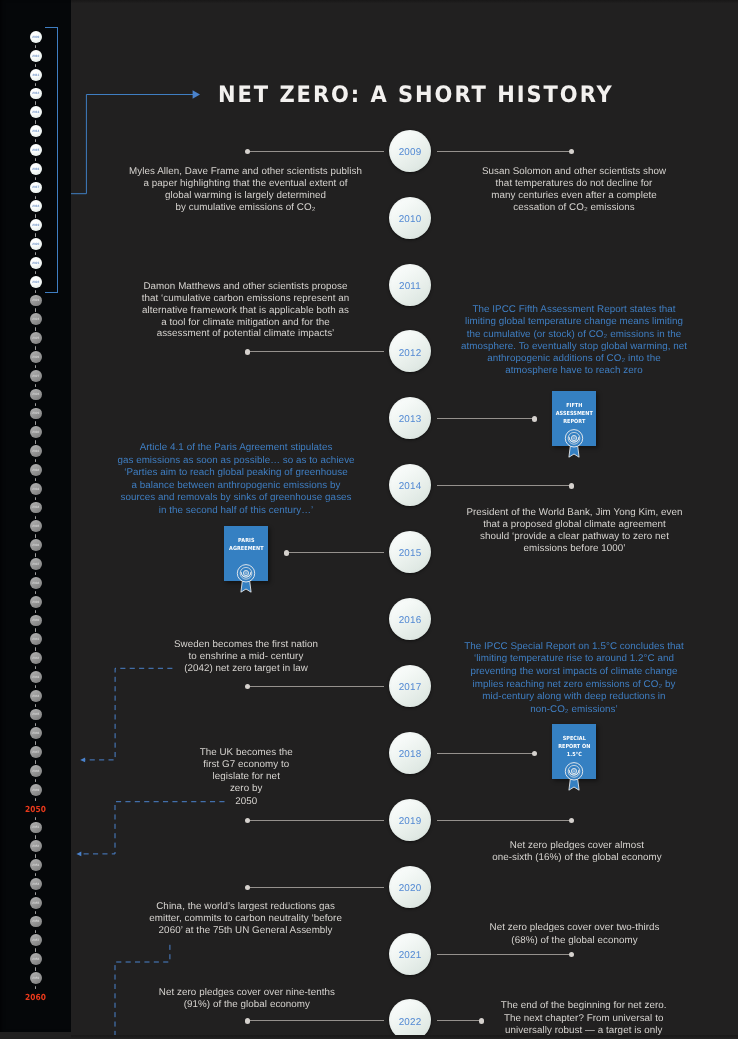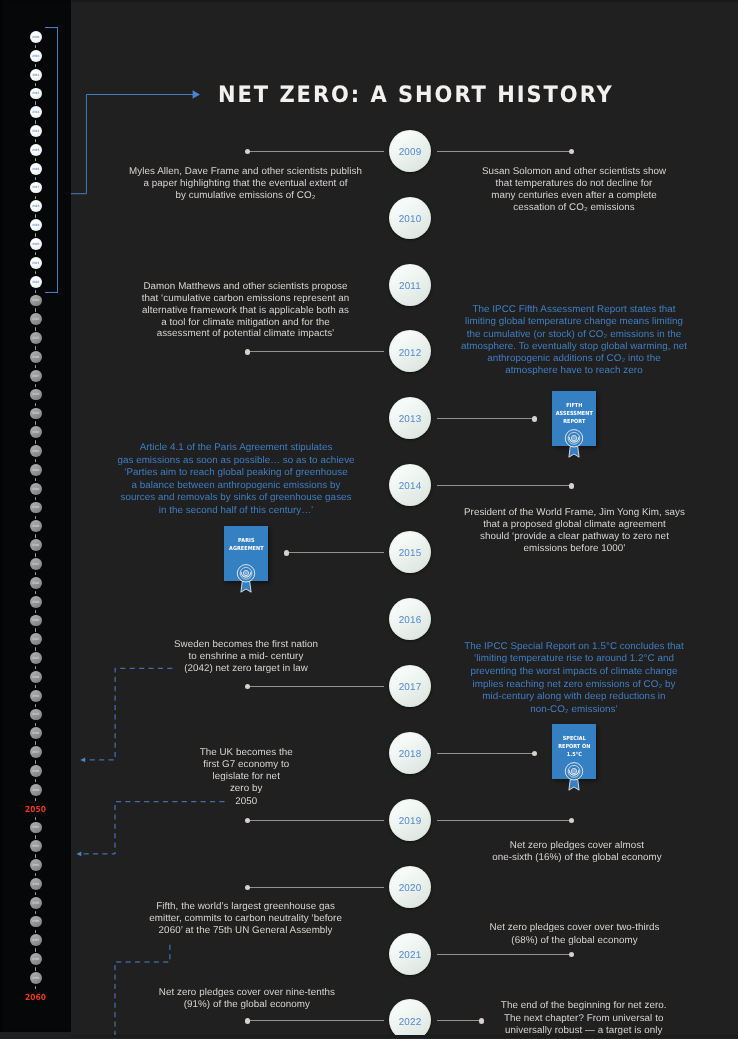--- a/index.html
+++ b/index.html
@@ -409,20 +409,21 @@
       </div>
 <div class="yc" style="top:887.50px">
         <span>2021</span>
       </div>
 <div class="yc" style="top:954.40px">
         <span>2022</span>
       </div>
 <div class="tb" style="left:44.5px;top:121.3px;width:260px;line-height:11.8px">
 <div>Myles Allen, Dave Frame and other scientists publish</div>
 <div>a paper highlighting that the eventual extent of</div>
+<div>global warming is largely determined</div>
 <div>by cumulative emissions of CO₂</div>
 </div>
 <div class="tb" style="left:383.0px;top:121.3px;width:240px;line-height:11.9px">
 <div>Susan Solomon and other scientists show</div>
 <div>that temperatures do not decline for</div>
 <div>many centuries even after a complete</div>
 <div>cessation of CO₂ emissions</div>
 </div>
 <div class="tb" style="left:44.5px;top:236.4px;width:260px;line-height:11.75px">
 <div>Damon Matthews and other scientists propose</div>
@@ -441,21 +442,21 @@
 </div>
 <div class="tb blue" style="left:32px;top:397.4px;width:266px;line-height:12.52px">
 <div>Article 4.1 of the Paris Agreement stipulates</div>
 <div>gas emissions as soon as possible… so as to achieve</div>
 <div>‘Parties aim to reach global peaking of greenhouse</div>
 <div>a balance between anthropogenic emissions by</div>
 <div>sources and removals by sinks of greenhouse gases</div>
 <div>in the second half of this century…’</div>
 </div>
 <div class="tb" style="left:378.5px;top:461.7px;width:250px;line-height:12.05px">
-<div>President of the World Frame, Jim Yong Kim, says</div>
+<div>President of the World Bank, Jim Yong Kim, even</div>
 <div>that a proposed global climate agreement</div>
 <div>should ‘provide a clear pathway to zero net</div>
 <div>emissions before 1000’</div>
 </div>
 <div class="tb" style="left:65px;top:593.8px;width:220px;line-height:11.95px">
 <div>Sweden becomes the first nation</div>
 <div>to enshrine a mid- century</div>
 <div>(2042) net zero target in law</div>
 </div>
 <div class="tb blue" style="left:372.0px;top:595.8px;width:262px;line-height:12.58px">
@@ -471,21 +472,21 @@
 <div>first G7 economy to</div>
 <div>legislate for net</div>
 <div>zero by</div>
 <div>2050</div>
 </div>
 <div class="tb" style="left:390.9px;top:794.9px;width:230px;line-height:12.1px">
 <div>Net zero pledges cover almost</div>
 <div>one-sixth (16%) of the global economy</div>
 </div>
 <div class="tb" style="left:59.6px;top:855.9px;width:230px;line-height:11.9px">
-<div>Fifth, the world’s largest greenhouse gas</div>
+<div>China, the world’s largest reductions gas</div>
 <div>emitter, commits to carbon neutrality ‘before</div>
 <div>2060’ at the 75th UN General Assembly</div>
 </div>
 <div class="tb" style="left:388.5px;top:876.1px;width:230px;line-height:13.2px">
 <div>Net zero pledges cover over two-thirds</div>
 <div>(68%) of the global economy</div>
 </div>
 <div class="tb" style="left:60.9px;top:941.8px;width:230px;line-height:12.1px">
 <div>Net zero pledges cover over nine-tenths</div>
 <div>(91%) of the global economy</div>

